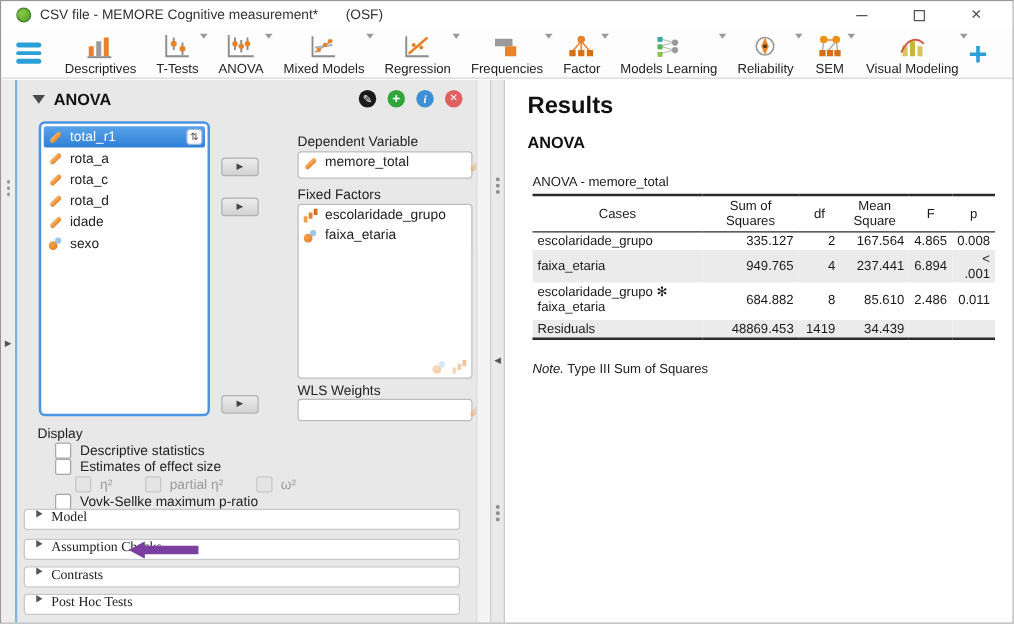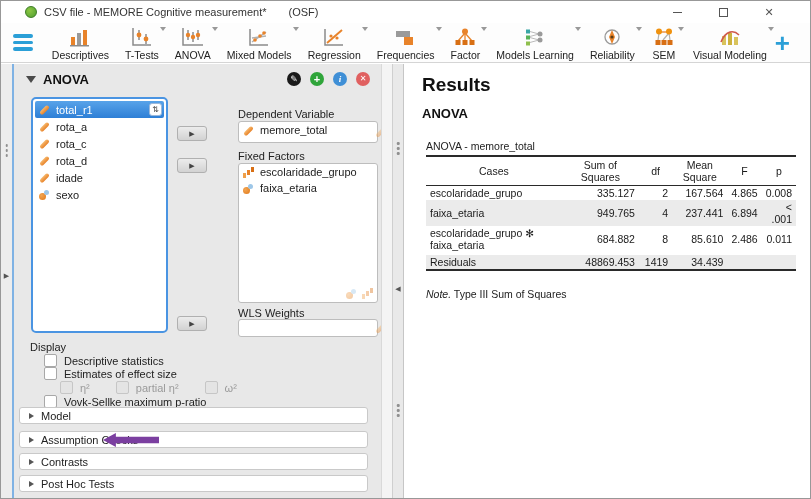--- a/index.html
+++ b/index.html
@@ -2,21 +2,21 @@
 <html><head>
 <meta charset="utf-8">
 <style>
   * { margin:0; padding:0; box-sizing:border-box; }
   html,body { background:#fff; }
   body { font-family:"Liberation Sans", sans-serif; }
 
   .window { position:relative; width:811px; height:499px; border:1px solid #989898; background:#fff; overflow:hidden; }
 
   
-  .titlebar { height:22px; display:flex; align-items:center; padding:0 24px; background:#fff; font-size:11px; color:#333; }
+  .titlebar { height:22px; display:flex; align-items:center; padding:0 12px; background:#fff; font-size:11px; color:#333; }
   .app-icon { width:12px; height:12px; border-radius:50%; background:radial-gradient(circle at 35% 35%, #8cc643, #4f9e2f); border:1px solid #3c7d25; margin-right:7px; flex:0 0 auto; }
   .title { white-space:nowrap; }
   .title-suffix { margin-left:22px; color:#333; }
   .win-controls { margin-left:auto; display:flex; align-items:center; gap:24px; padding-right:6px; }
   .wc { width:22px; height:16px; display:flex; align-items:center; justify-content:center; cursor:default; }
   .wc-min-glyph { width:9px; height:1px; background:#555; }
   .wc-max-glyph { width:9px; height:9px; border:1px solid #555; }
   .wc-close-glyph { font-size:11px; color:#555; line-height:1; }
 
   
@@ -74,21 +74,21 @@
   .box-corner-icons { position:absolute; right:3px; bottom:2px; display:flex; gap:3px; }
 
   .display-label { position:absolute; left:16px; font-size:11px; color:#222; }
   .cbrow { position:absolute; display:flex; align-items:center; gap:7px; font-size:11px; color:#222; }
   .cb { width:13px; height:13px; background:#fff; border:1px solid #a8a8a8; border-radius:2px; cursor:pointer; }
   .cbrow.disabled { color:#9a9a9a; }
   .cbrow.disabled .cb { background:#e4e4e4; border-color:#c6c6c6; }
   .subrow { position:absolute; left:46px; display:flex; gap:26px; }
   .subrow .cbrow { position:static; }
 
-  .sec-bar { position:absolute; left:5px; width:349px; height:17px; background:#fff; border:1px solid #c9c9c9; border-radius:3px; display:flex; align-items:center; gap:7px; padding:0 9px; font-size:11px; color:#222; cursor:pointer; }
+  .sec-bar { position:absolute; left:5px; width:349px; height:17px; background:#fff; border:1px solid #c9c9c9; border-radius:3px; display:flex; align-items:flex-start; gap:7px; padding:0 9px; font-size:11px; color:#222; cursor:pointer;font-family:Liberation Serif, serif; }
   .tri-right { width:0; height:0; border-top:3.5px solid transparent; border-bottom:3.5px solid transparent; border-left:5px solid #555; }
 
   .purple-arrow { position:absolute; left:89px; top:369px; width:56px; height:14px; background:#7b3fa0;
     clip-path:polygon(0 50%, 23% 0, 23% 26%, 100% 26%, 100% 74%, 23% 74%, 23% 100%); }
 
   
   .results-panel { position:relative; flex:1; background:#fff; overflow:hidden; }
   .results-title { position:absolute; top:10px; left:18px; font-size:19px; font-weight:bold; color:#111; }
   .anova-title { position:absolute; top:42px; left:18px; font-size:13px; font-weight:bold; color:#111; }
   .tbl-wrap { position:absolute; top:76px; left:22px; width:370px; }

